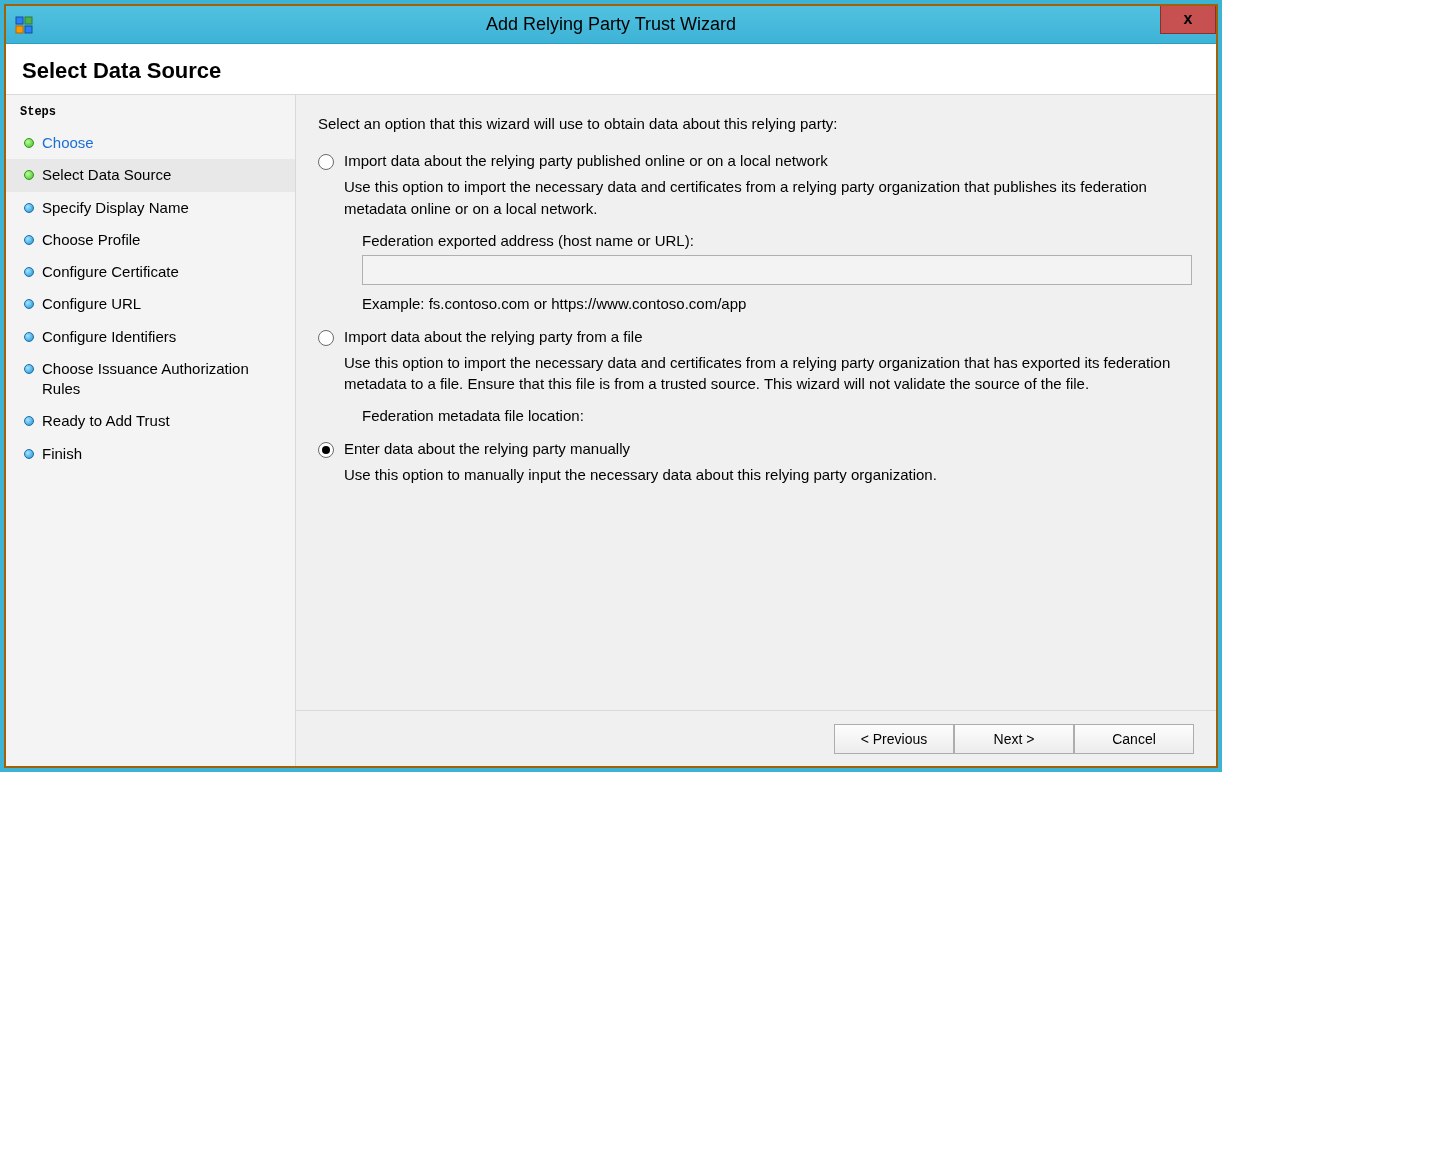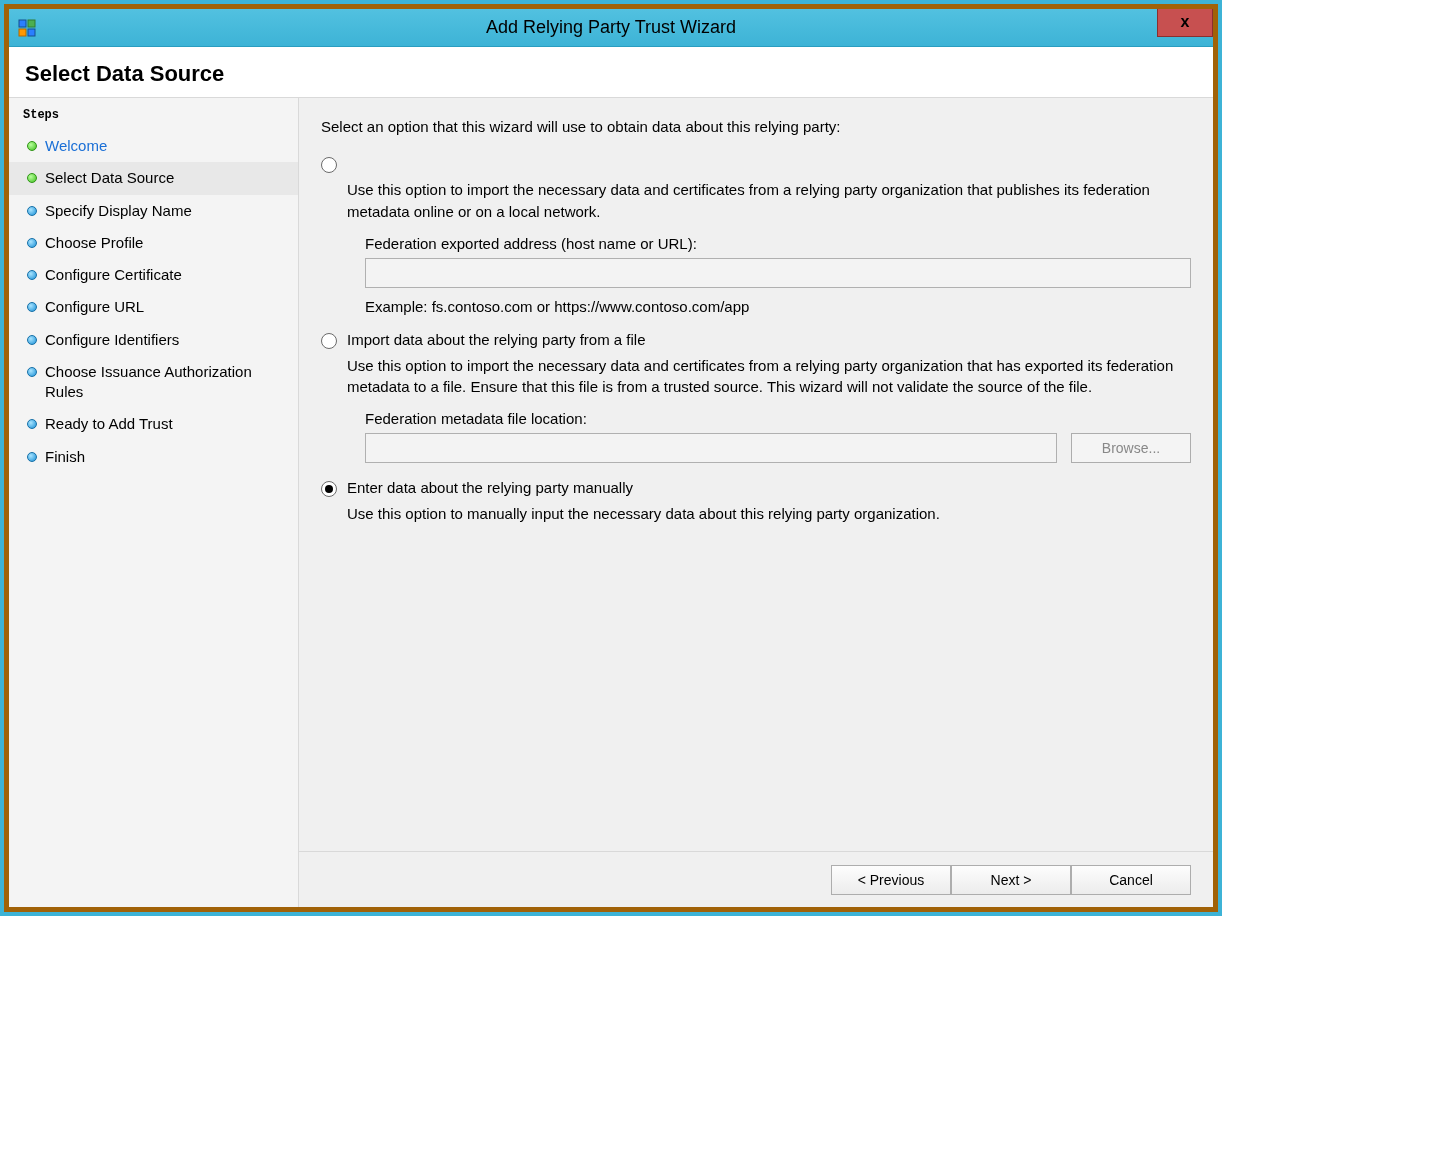--- a/index.html
+++ b/index.html
@@ -5,22 +5,22 @@
   * { box-sizing: border-box; }
   body {
     margin: 0;
     font-family: "Segoe UI", Tahoma, sans-serif;
     font-size: 15px;
     background: #fff;
     color: #000;
   }
   .window {
     width: 1214px;
-    height: 908px;
-    border: 5px solid #a16207;
+    height: 764px;
+    border: 2px solid #a16207;
     background: #fff;
     display: flex;
     flex-direction: column;
   }
   .titlebar {
     height: 38px;
     background: linear-gradient(#52c1e0, #3db3d6);
     display: flex;
     align-items: center;
     position: relative;
@@ -217,21 +217,21 @@
   <div class="header">
     <h1>Select Data Source</h1>
   </div>
 
   <div class="body">
     <div class="sidebar">
       <div class="sidebar-heading">Steps</div>
       <div id="steps-list">
             <div class="step-item link">
               <div class="step-bullet green"></div>
-              <div>Welcome</div>
+              <div>Choose</div>
             </div>
             <div class="step-item current">
               <div class="step-bullet green"></div>
               <div>Select Data Source</div>
             </div>
             <div class="step-item">
               <div class="step-bullet blue"></div>
               <div>Specify Display Name</div>
             </div>
             <div class="step-item">
@@ -264,39 +264,36 @@
             </div>
           </div>
     </div>
 
     <div class="content">
       <div class="content-inner">
         <div class="prompt">Select an option that this wizard will use to obtain data about this relying party:</div>
 
         <div class="option">
           <div class="radio"></div>
+          <div>Import data about the relying party published online or on a local network</div>
         </div>
         <div class="opt-desc">Use this option to import the necessary data and certificates from a relying party organization that publishes its federation metadata online or on a local network.</div>
         <div class="sub-block">
           <div class="sub-label">Federation exported address (host name or URL):</div>
           <input class="textbox disabled" disabled="" value="" style="">
           <div class="example">Example: fs.contoso.com or https://www.contoso.com/app</div>
         </div>
 
         <div class="option">
           <div class="radio"></div>
           <div>Import data about the relying party from a file</div>
         </div>
         <div class="opt-desc">Use this option to import the necessary data and certificates from a relying party organization that has exported its federation metadata to a file. Ensure that this file is from a trusted source.  This wizard will not validate the source of the file.</div>
         <div class="sub-block">
           <div class="sub-label">Federation metadata file location:</div>
-          <div class="file-row">
-            <input class="textbox disabled" disabled="" value="" style="">
-            <button class="browse-btn" disabled="">Browse...</button>
-          </div>
         </div>
 
         <div class="option">
           <div class="radio selected"></div>
           <div>Enter data about the relying party manually</div>
         </div>
         <div class="opt-desc">Use this option to manually input the necessary data about this relying party organization.</div>
 
       </div>
 

